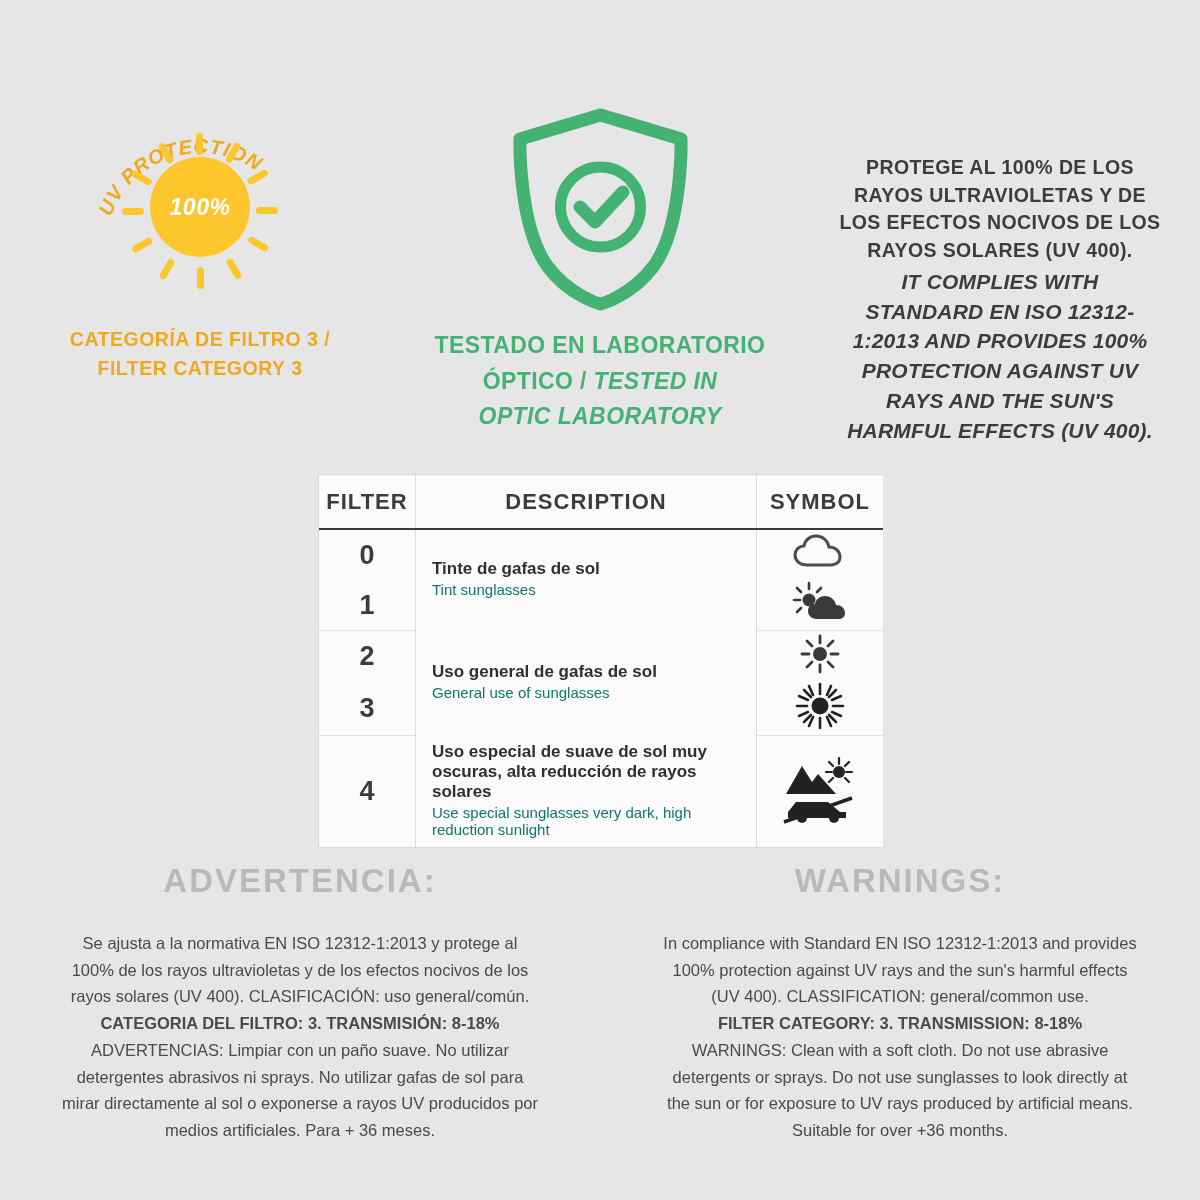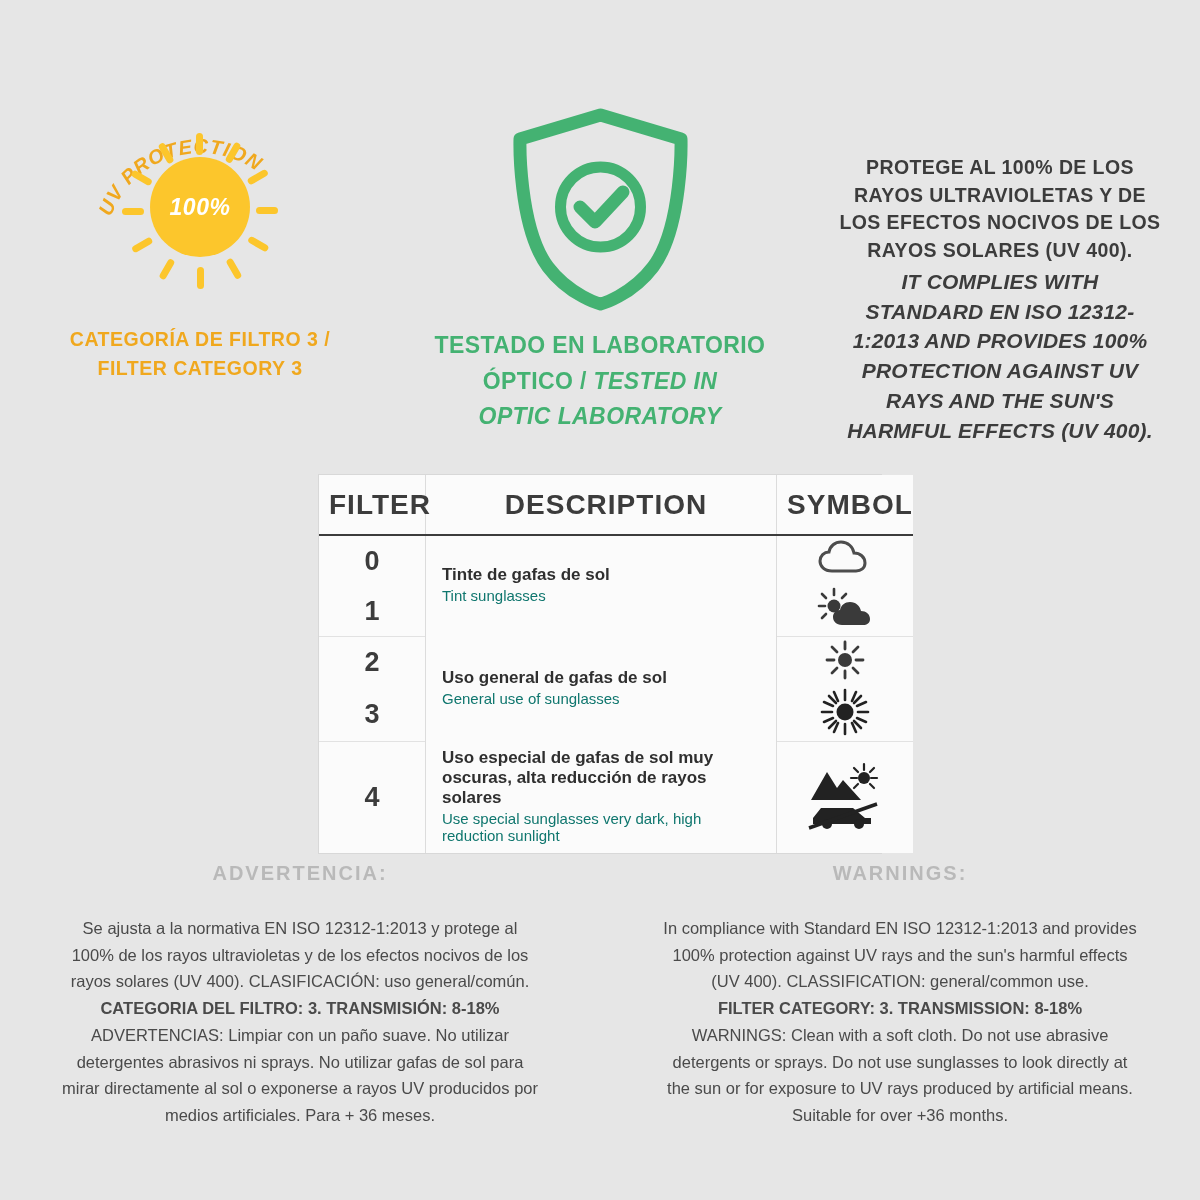--- a/index.html
+++ b/index.html
@@ -154,25 +154,25 @@
     width: 562px;
     background: #fbfbfb;
     border: 1px solid #d8d8d8;
   }
   table.filters {
     border-collapse: collapse;
     width: 100%;
     table-layout: fixed;
   }
   table.filters th {
-    font-size: 28px;
+    font-size: 22px;
     font-weight: bold;
     letter-spacing: 1px;
     color: #3c3c3c;
-    padding: 14px 0 13px 10px;
+    padding: 14px 0 13px 0;
     border-bottom: 2px solid #3c3c3c;
     background: #fbfbfb;
   }
   table.filters th.c1 { width: 96px; }
   table.filters th.c2 { width: 340px; border-left: 1px solid #dcdcdc; border-right: 1px solid #dcdcdc; }
   table.filters th.c3 { width: 126px; }
 
   table.filters td {
     vertical-align: middle;
     background: #fbfbfb;
@@ -216,21 +216,21 @@
     width: 1200px;
     display: flex;
   }
   .warn-col {
     flex: 1 1 0;
     text-align: center;
     padding: 0 60px;
     box-sizing: border-box;
   }
   .warn-title {
-    font-size: 20px;
+    font-size: 33px;
     font-weight: bold;
     letter-spacing: 2px;
     color: #b9b9b9;
     margin-bottom: 30px;
   }
   .warn-body {
     font-size: 16.5px;
     line-height: 1.62;
     color: #4a4a4a;
   }
@@ -409,21 +409,21 @@
                 <line x1="17" y1="30" x2="8" y2="34"></line>
               </g>
               <circle cx="29" cy="24" r="8.5" fill="#222"></circle>
             </svg>
           </td>
         </tr>
 
         <tr>
           <td class="num">4</td>
           <td class="desc">
-            <div class="es">Uso especial de gafas de sol muy oscuras, alta reducción de rayos solares</div>
+            <div class="es">Uso especial de suave de sol muy oscuras, alta reducción de rayos solares</div>
             <div class="en">Use special sunglasses very dark, high reduction sunlight</div>
           </td>
           <td class="sym">
             <svg width="76" height="72" viewBox="0 0 76 72">
               <g stroke="#222" stroke-width="2.2" stroke-linecap="round">
                 <line x1="57" y1="4" x2="57" y2="10"></line>
                 <line x1="47" y1="8" x2="51" y2="12"></line>
                 <line x1="67" y1="8" x2="63" y2="12"></line>
                 <line x1="44" y1="18" x2="50" y2="18"></line>
                 <line x1="70" y1="18" x2="64" y2="18"></line>

